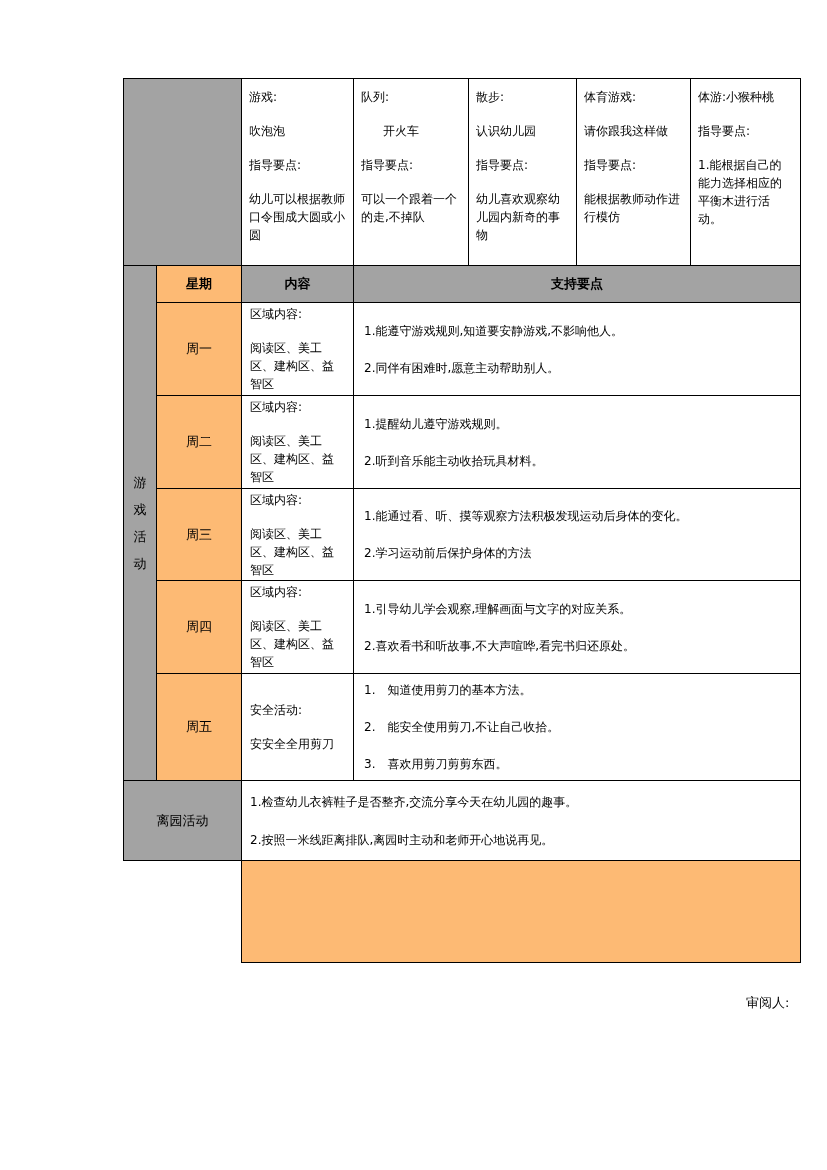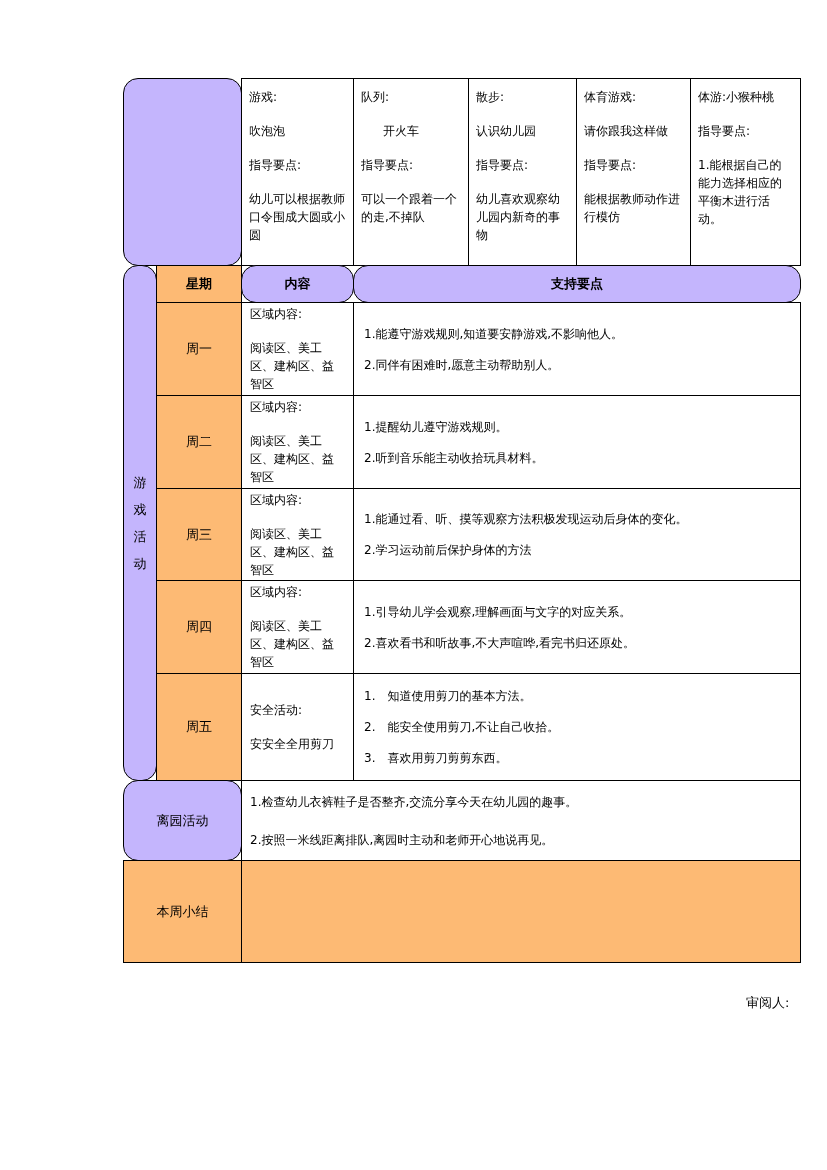--- a/index.html
+++ b/index.html
@@ -1,32 +1,32 @@
 <!DOCTYPE html>
 <html><head>
 <meta charset="utf-8">
 <style>
   html,body{margin:0;padding:0;background:#fff;}
   .page{position:relative;width:827px;height:1170px;background:#ffffff;
         font-family:"DejaVu Sans",sans-serif;color:#000;margin-left:48px;}
   .cell{position:absolute;box-sizing:border-box;border:1px solid #000;
         background:#fff;font-size:12px;line-height:18px;color:#000;}
-  .bg-gray{background:#c4b5fd;border-radius:15px;}
+  .bg-gray{background:#a3a3a3;}
   .bg-cream{background:#fdba74;}
   .top-cell{padding:9px 7px;}
   .top-cell p{margin:0 0 16px 0;}
   .top-cell p:last-child{margin-bottom:0;}
   .p-indent{padding-left:22px;}
   .center-cell{display:flex;align-items:center;justify-content:center;font-size:13px;}
   .header-cell{display:flex;align-items:center;justify-content:center;
                font-weight:bold;font-size:13px;}
   .content-cell{display:flex;flex-direction:column;justify-content:center;padding:0 8px;}
   .content-cell p{margin:8px 0;}
   .points-cell{display:flex;flex-direction:column;justify-content:center;
-               gap:13px;padding:0 10px;}
+               gap:19px;padding:0 10px;}
   .points-cell div{white-space:pre-wrap;}
   .vcol{display:flex;align-items:center;justify-content:center;}
   .vtext{width:15px;word-break:break-all;line-height:27px;font-size:13px;text-align:center;}
   .reviewer{position:absolute;left:698px;top:994px;font-size:13px;}
 </style>
 </head>
 <body>
 
 <div class="page">
 
@@ -124,18 +124,17 @@
     <div>2.　能安全使用剪刀,不让自己收拾。</div>
     <div>3.　喜欢用剪刀剪剪东西。</div>
   </div>
 
   <div class="cell bg-gray center-cell" style="left:75px;top:780px;width:119px;height:81px">离园活动</div>
   <div class="cell points-cell" style="left:193px;top:780px;width:560px;height:81px;gap:20px;padding:0 8px">
     <div>1.检查幼儿衣裤鞋子是否整齐,交流分享今天在幼儿园的趣事。</div>
     <div>2.按照一米线距离排队,离园时主动和老师开心地说再见。</div>
   </div>
 
-  <div class="cell bg-cream center-cell" style="left:75px;top:860px;width:119px;height:103px">本周小结</div>
   <div class="cell bg-cream" style="left:193px;top:860px;width:560px;height:103px"></div>
 
   <div class="reviewer">审阅人:</div>
 
 </div>
 
 </body></html>

